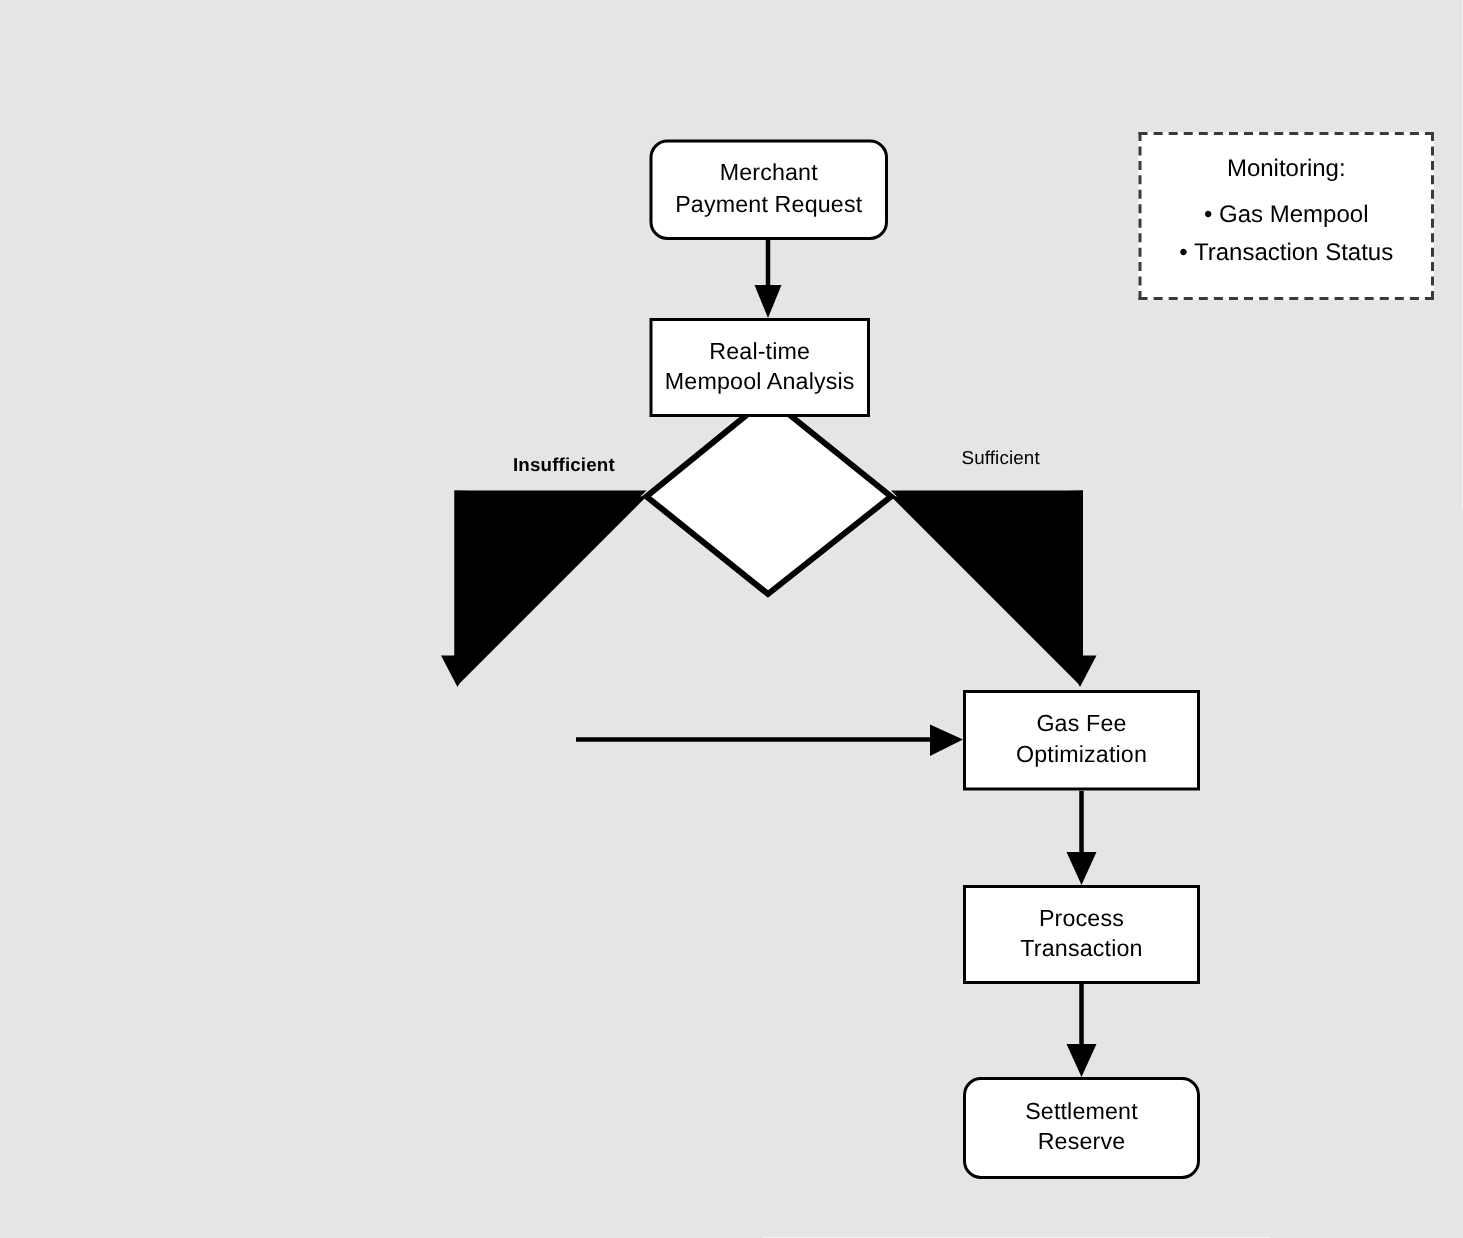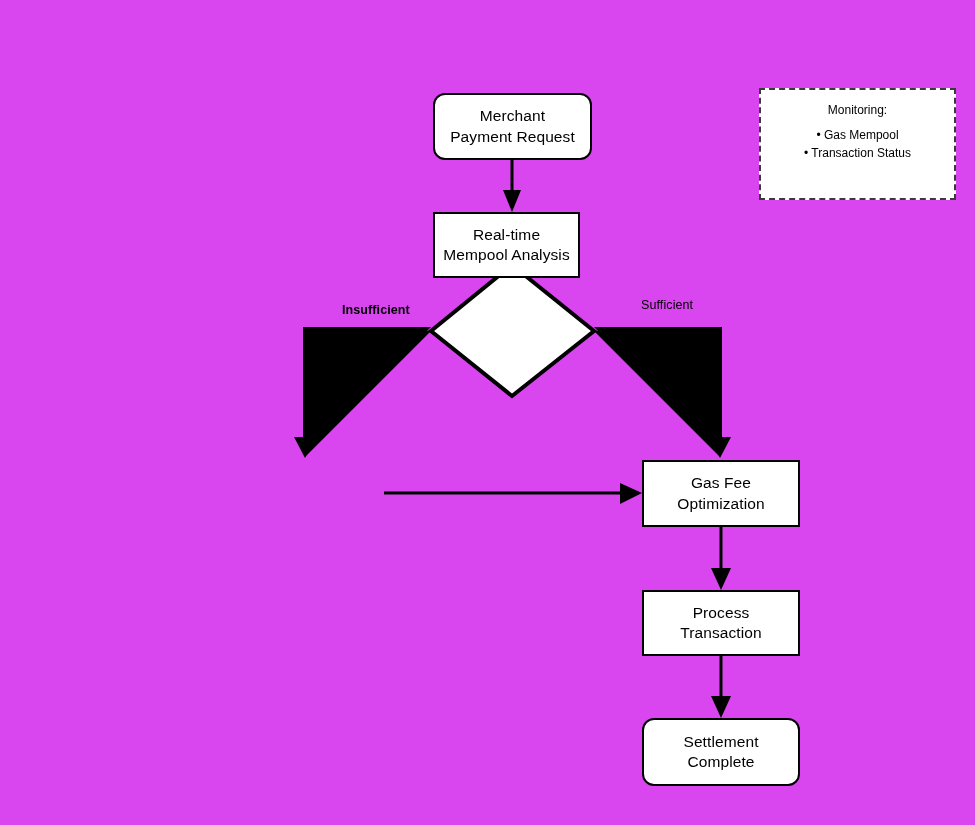--- a/index.html
+++ b/index.html
@@ -8,21 +8,21 @@
     background: #ffffff;
   }
   body {
     font-family: "Liberation Sans", sans-serif;
     -webkit-font-smoothing: antialiased;
   }
   #canvas {
     position: relative;
     width: 975px;
     height: 825px;
-    background: #d946ef;
+    background: #e5e5e5;
     overflow: hidden;
   }
   #flow-svg {
     position: absolute;
     left: 0;
     top: 0;
     width: 975px;
     height: 825px;
   }
   .node-box {
@@ -70,21 +70,21 @@
     white-space: nowrap;
     letter-spacing: 0.1px;
   }
   .legend-box {
     position: absolute;
     box-sizing: border-box;
     border: 2px dashed #3a3a3a;
     background: #ffffff;
     text-align: center;
     color: #000000;
-    font-size: 12px;
+    font-size: 16px;
     line-height: 1.52;
     padding-top: 11px;
   }
   .legend-title { display: block; }
   .legend-item { display: block; }
   .legend-gap { display: block; height: 7px; }
 </style>
 </head>
 <body>
 
@@ -148,21 +148,21 @@
 Transaction</span>
   </div>
 
   <div class="node-box" style="left:642px; top:460px; width:158px; height:67px;">
     <span class="node-label">Gas Fee
 Optimization</span>
   </div>
 
   <div class="node-box rounded" style="left:642px; top:718px; width:158px; height:68px;">
     <span class="node-label">Settlement
-Complete</span>
+Reserve</span>
   </div>
 
   <div class="legend-box" style="left:759px; top:88px; width:197px; height:112px;">
     <span class="legend-title">Monitoring:</span>
     <span class="legend-gap"></span>
     <span class="legend-item">• Gas Mempool</span>
     <span class="legend-item">• Transaction Status</span>
   </div>
 
 </div>

